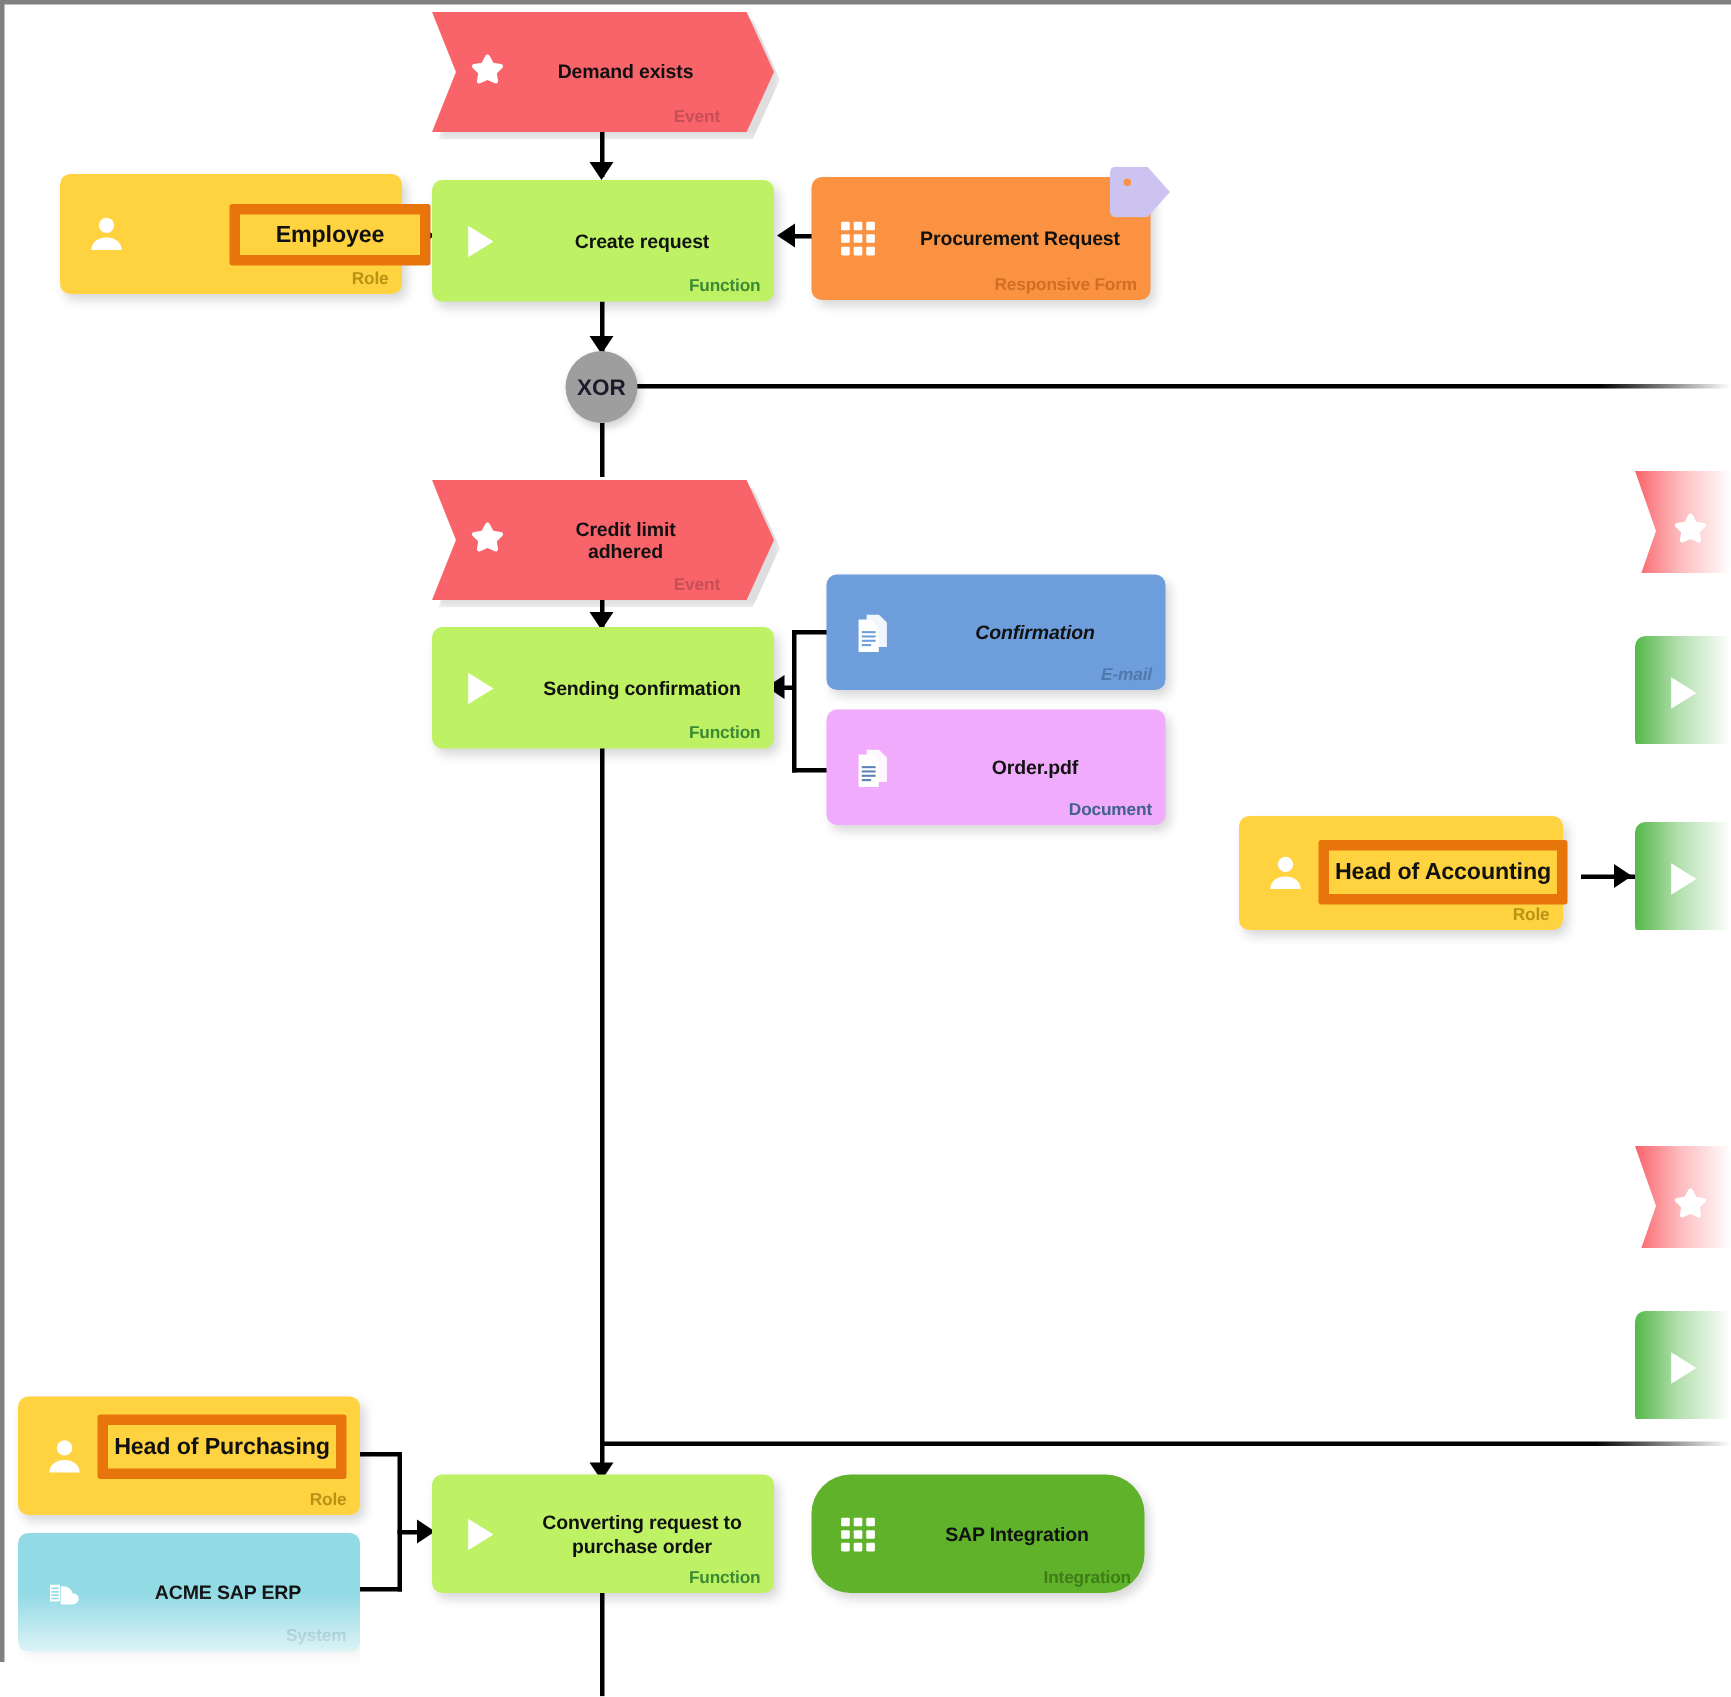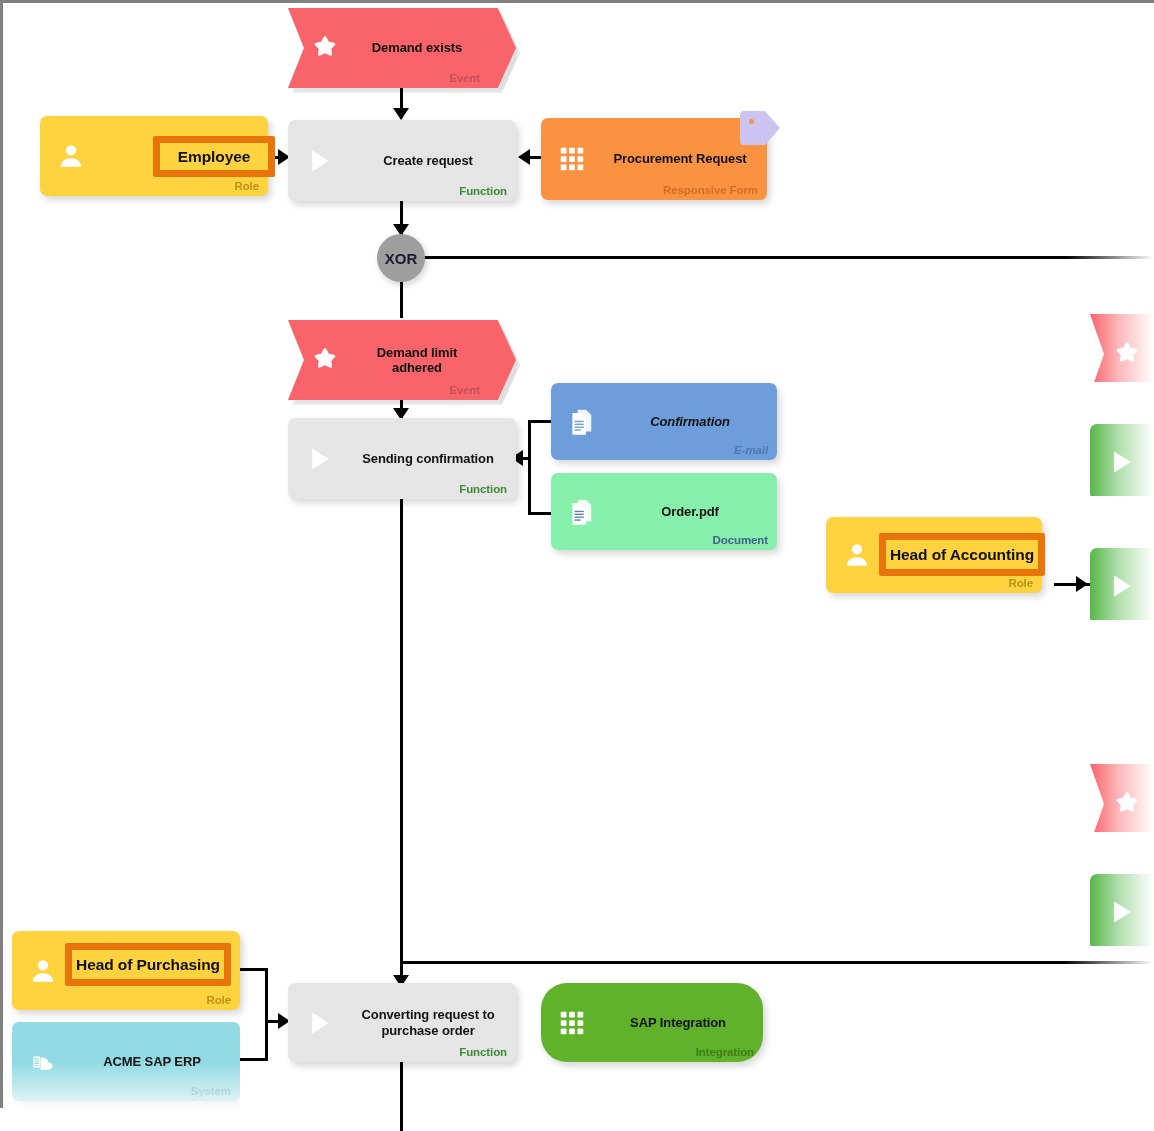--- a/index.html
+++ b/index.html
@@ -71,21 +71,21 @@
     position: absolute; left: 4px; top: 5px; width: 100%; height: 100%;
     background: rgba(0,0,0,0.13);
     clip-path: polygon(0% 0%, 92% 0%, 100% 50%, 92% 100%, 0% 100%, 7% 50%);
     filter: blur(3px);
   }
   .event .title { left: 70px; right: 40px; }
   .event .subtype { color: #c75057; right: 36px; text-align: right; }
   .event .glyph { left: 22px; }
 
   
-  .function { background: #e5e5e5; }
+  .function { background: #bef264; }
   .function .subtype { color: #3d8a35; margin-top: 23px; }
 
   
   .role { background: #ffd23f; }
   .role .subtype { color: #b99316; }
 
   
   .sel-outer {
     position: absolute;
     border: 7px solid #e8740c;
@@ -114,21 +114,21 @@
   }
   .tag-badge .hole {
     position: absolute; left: 9px; top: 8px;
     width: 5px; height: 5px; border-radius: 50%;
     background: #fb9241;
   }
 
   
   .email { background: #6d9edb; font-style: italic; }
   .email .subtype { color: #4f79ad; }
-  .document { background: #86efac; }
+  .document { background: #f0abfc; }
   .document .subtype { color: #42618c; }
 
   
   .system { background: #92dae4; }
   .system .subtype { color: #63a9b4; }
 
   
   .integration { background: #5fb22a; border-radius: 26px; }
   .integration .subtype { color: #3f7d17; }
 
@@ -270,21 +270,21 @@
     </div>
   </div>
 
   <div class="node role" style="left:40px; top:116px; width:228px; height:80px;">
     <div class="glyph">
       <svg class="ico-svg" viewBox="0 0 24 24">
           <circle cx="12" cy="7.4" r="4.1" fill="#ffffff"></circle>
           <path fill="#ffffff" d="M3.9 20.5c0-4.2 3.6-6.7 8.1-6.7s8.1 2.5 8.1 6.7z"></path>
         </svg>
     </div>
-    <div class="sel-outer" style="left:113px; top:20px; width:122px; height:41px;">
+    <div class="sel-outer" style="left:113px; top:20px; width:134px; height:41px;">
       <span class="sel-text">Employee</span>
     </div>
     <div class="subtype">Role</div>
   </div>
 
   <div class="node function" style="left:288px; top:120px; width:228px; height:81px;">
     <div class="glyph">
       <svg class="ico-svg" viewBox="0 0 24 24">
           <path fill="#ffffff" d="M6.5 3.6 20 12 6.5 20.4z"></path>
         </svg>
@@ -321,21 +321,21 @@
   </div>
 
   <div class="event-wrap" style="left:288px; top:320px; width:228px; height:80px;">
     <div class="event-shadow"></div>
     <div class="node event" style="left:0; top:0; width:228px; height:80px;">
       <div class="glyph">
         <svg class="ico-svg" viewBox="0 0 24 24">
             <path fill="#ffffff" d="M12 2.6c.5 0 .9.3 1.2.8l1.9 3.6 4 .7c1.2.2 1.6 1.3.8 2.1l-2.9 2.9.6 4c.2 1.1-.7 1.8-1.7 1.3L12 16.2l-3.9 1.8c-1 .5-1.9-.2-1.7-1.3l.6-4-2.9-2.9c-.8-.8-.4-1.9.8-2.1l4-.7 1.9-3.6c.3-.5.7-.8 1.2-.8z"></path>
           </svg>
       </div>
-      <div class="title">Demand limit adhered</div>
+      <div class="title">Credit limit adhered</div>
       <div class="subtype">Event</div>
     </div>
   </div>
 
   <div class="node function" style="left:288px; top:418px; width:228px; height:81px;">
     <div class="glyph">
       <svg class="ico-svg" viewBox="0 0 24 24">
           <path fill="#ffffff" d="M6.5 3.6 20 12 6.5 20.4z"></path>
         </svg>
     </div>
@@ -370,21 +370,21 @@
             <rect x="6" y="13.3" width="7.4" height="1.1"></rect>
             <rect x="6" y="15.6" width="7.4" height="1.1"></rect>
             <rect x="6" y="17.9" width="5" height="1.1"></rect>
           </g>
       </svg>
     </div>
     <div class="title">Order.pdf</div>
     <div class="subtype">Document</div>
   </div>
 
-  <div class="node role" style="left:826px; top:517px; width:216px; height:76px;">
+  <div class="node role" style="left:826px; top:544px; width:216px; height:76px;">
     <div class="glyph">
       <svg class="ico-svg" viewBox="0 0 24 24">
           <circle cx="12" cy="7.4" r="4.1" fill="#ffffff"></circle>
           <path fill="#ffffff" d="M3.9 20.5c0-4.2 3.6-6.7 8.1-6.7s8.1 2.5 8.1 6.7z"></path>
         </svg>
     </div>
     <div class="sel-outer" style="left:53px; top:16px; width:166px; height:43px;">
       <span class="sel-text">Head of Accounting</span>
     </div>
     <div class="subtype">Role</div>

